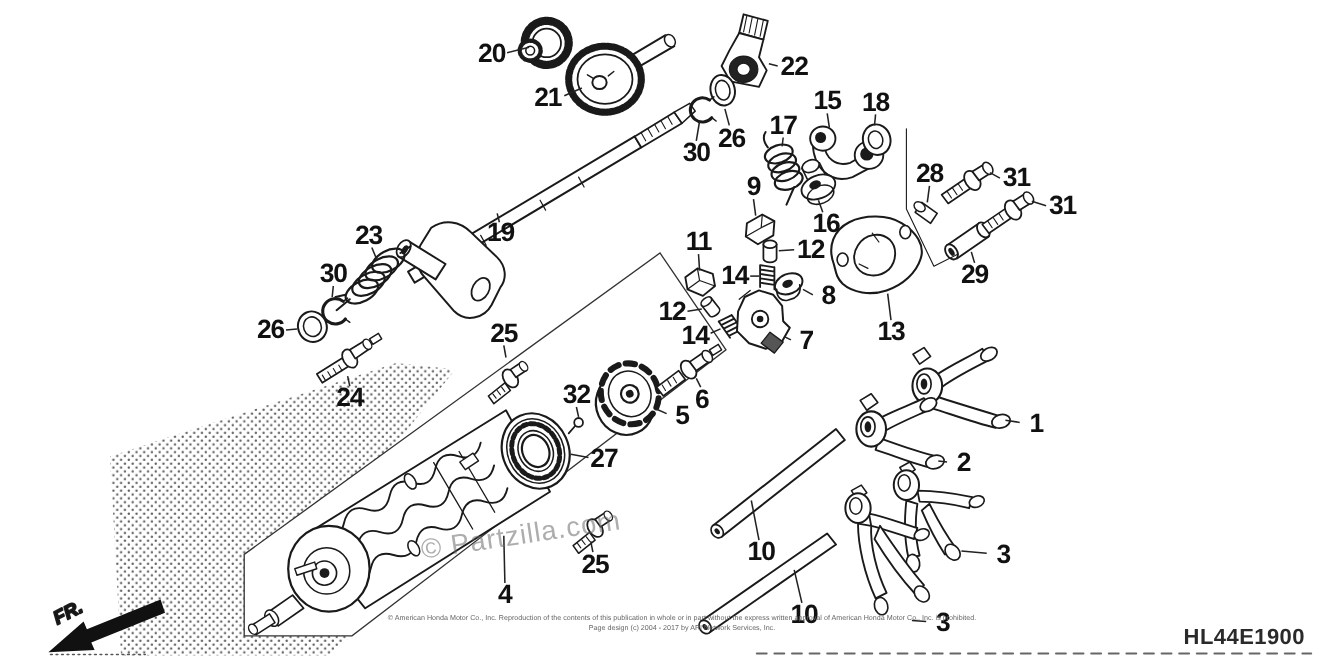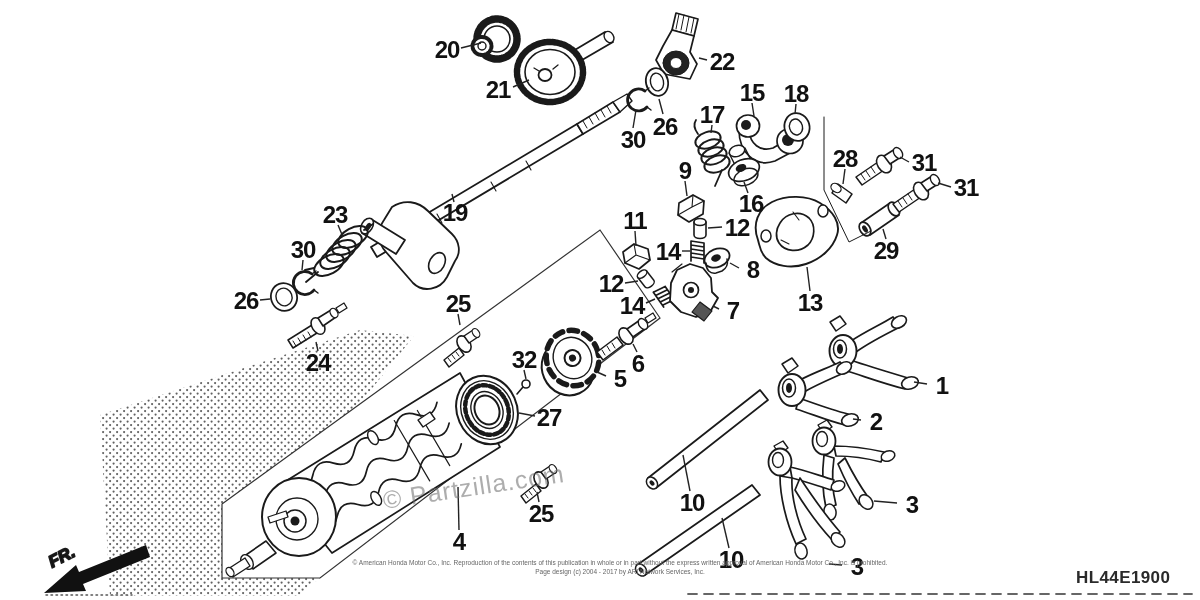--- a/index.html
+++ b/index.html
@@ -5,21 +5,21 @@
   html,body{margin:0;padding:0;background:#e8e8e8;}
   .stage{position:relative;width:1200px;height:600px;background:#ffffff;overflow:hidden;
          font-family:"Liberation Sans",sans-serif;}
   .stage svg{position:absolute;left:0;top:0;}
   #leader-layer line{stroke:#222;stroke-width:1.4;}
   #callout-layer text{text-anchor:middle;dominant-baseline:central;
       font-family:"Liberation Sans",sans-serif;font-weight:700;font-size:24px;fill:#111;letter-spacing:-1px;}
   .watermark{position:absolute;left:383px;top:486px;font-size:25px;font-weight:400;
       color:rgba(105,105,105,0.55);transform:rotate(-8.5deg);transform-origin:left center;
       letter-spacing:1px;white-space:nowrap;}
-  .diagram-code{position:absolute;left:1076px;top:568px;font-size:17px;font-weight:600;
+  .diagram-code{position:absolute;left:1076px;top:568px;font-size:20px;font-weight:600;
       color:#2a2a2a;letter-spacing:0.4px;text-align:right;}
   .footer{position:absolute;left:330px;width:580px;text-align:center;color:#666;}
   .footer.l1{top:559px;font-size:6.5px;line-height:7px;}
   .footer.l2{top:568px;font-size:6.5px;line-height:7px;}
   .fr-text{font:italic 700 17px "Liberation Sans",sans-serif;fill:#111;}
 </style>
 </head>
 <body>
 
 <div class="stage">

